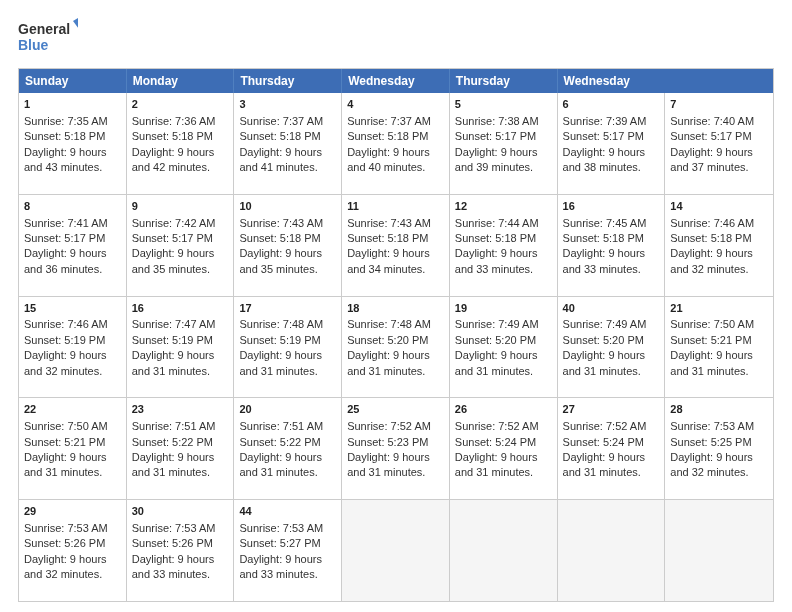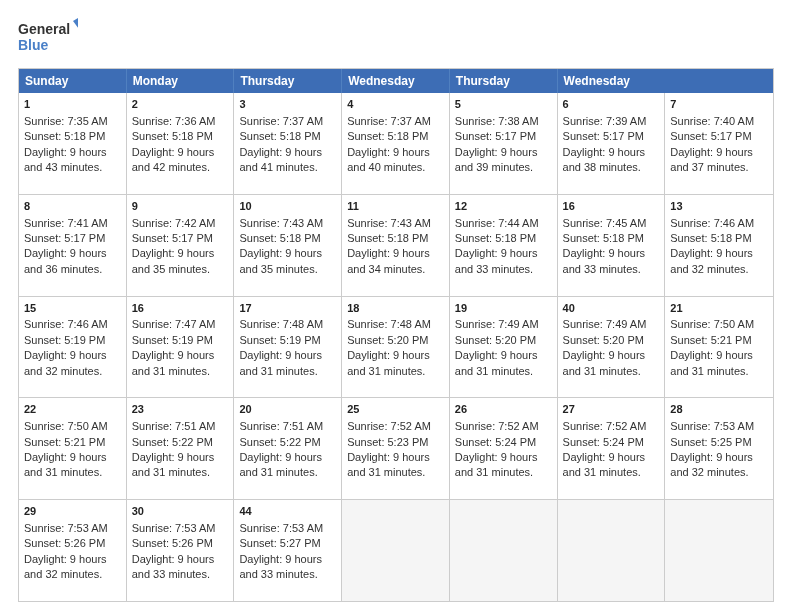--- a/index.html
+++ b/index.html
@@ -174,21 +174,21 @@
         </div>
           <div class="cal-cell">
           <span class="day-num">12</span>
           <span class="cell-text">Sunrise: 7:44 AM<br>Sunset: 5:18 PM<br>Daylight: 9 hours and 33 minutes.</span>
         </div>
           <div class="cal-cell">
           <span class="day-num">16</span>
           <span class="cell-text">Sunrise: 7:45 AM<br>Sunset: 5:18 PM<br>Daylight: 9 hours and 33 minutes.</span>
         </div>
           <div class="cal-cell">
-          <span class="day-num">13</span>
+          <span class="day-num">14</span>
           <span class="cell-text">Sunrise: 7:46 AM<br>Sunset: 5:18 PM<br>Daylight: 9 hours and 32 minutes.</span>
         </div>
         </div>
         <div class="cal-row">
           <div class="cal-cell">
           <span class="day-num">15</span>
           <span class="cell-text">Sunrise: 7:46 AM<br>Sunset: 5:19 PM<br>Daylight: 9 hours and 32 minutes.</span>
         </div>
           <div class="cal-cell">
           <span class="day-num">16</span>

